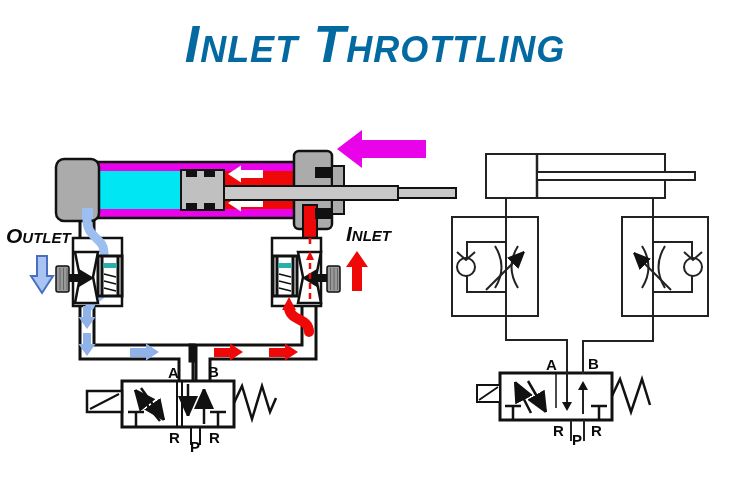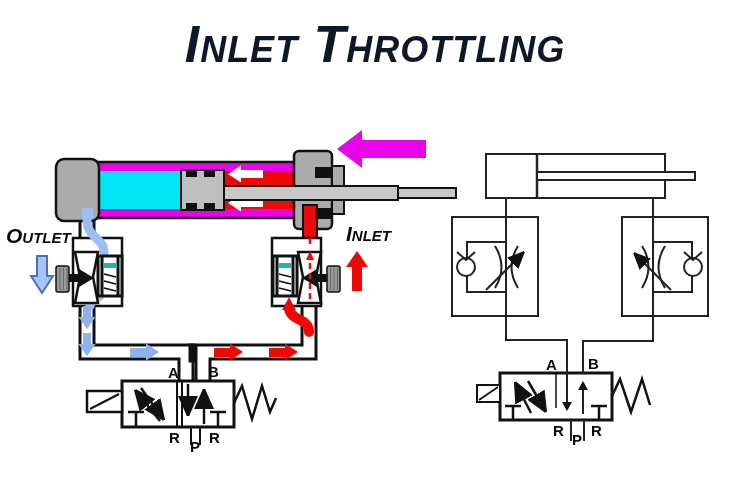--- a/index.html
+++ b/index.html
@@ -1,20 +1,20 @@
 <!DOCTYPE html>
 <html><head>
 <meta charset="utf-8">
 <style>
   html,body{margin:0;padding:0;background:#fff;}
   #stage{position:relative;width:750px;height:502px;background:#fff;overflow:hidden;
          font-family:"Liberation Sans",sans-serif;}
   #title{position:absolute;left:0;top:14px;width:750px;text-align:center;
          font-family:"Liberation Sans",sans-serif;font-style:italic;font-weight:bold;
-         font-variant:small-caps;font-size:52px;letter-spacing:1px;color:#0f172a;margin:0;}
+         font-variant:small-caps;font-size:52px;letter-spacing:1px;color:#0369a1;margin:0;}
   svg{position:absolute;}
   #left-svg{left:0;top:110px;}
   #right-svg{left:440px;top:140px;}
   .cap-label{font-family:"Liberation Sans",sans-serif;font-style:italic;font-weight:bold;
              font-variant:small-caps;font-size:21px;fill:#0a0a0a;}
   .port{font-family:"Liberation Sans",sans-serif;font-weight:bold;font-size:15px;fill:#0a0a0a;}
   .ln{stroke:#111;fill:none;}
   .thin{stroke:#222;fill:none;stroke-width:2;}
 </style>
 </head>

